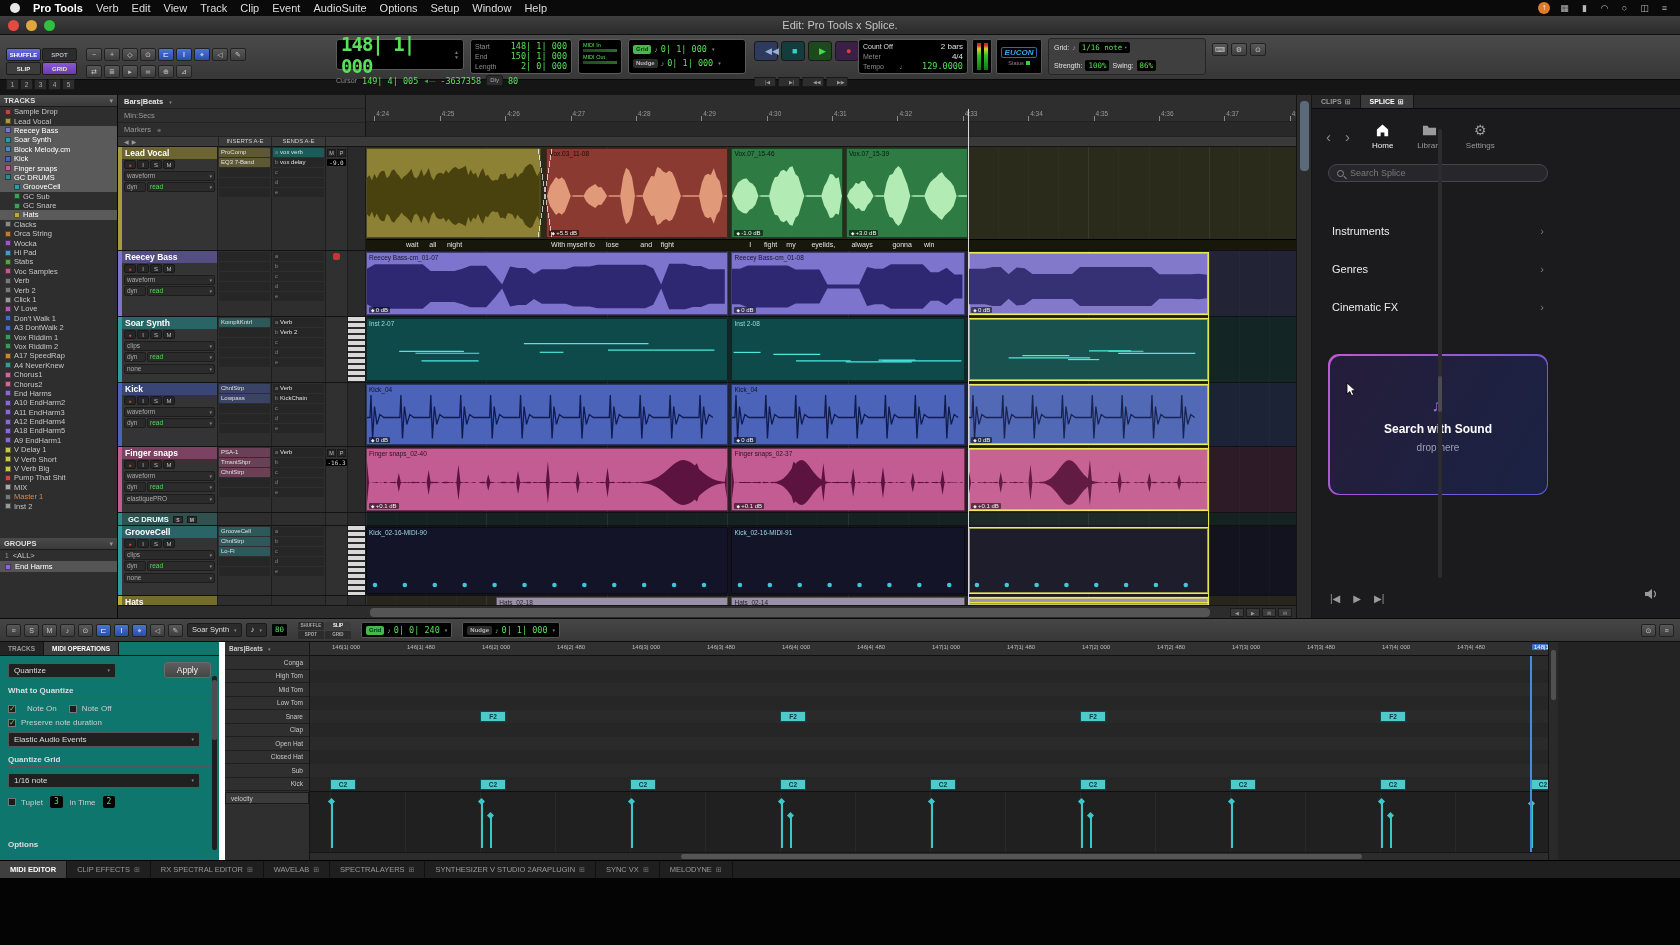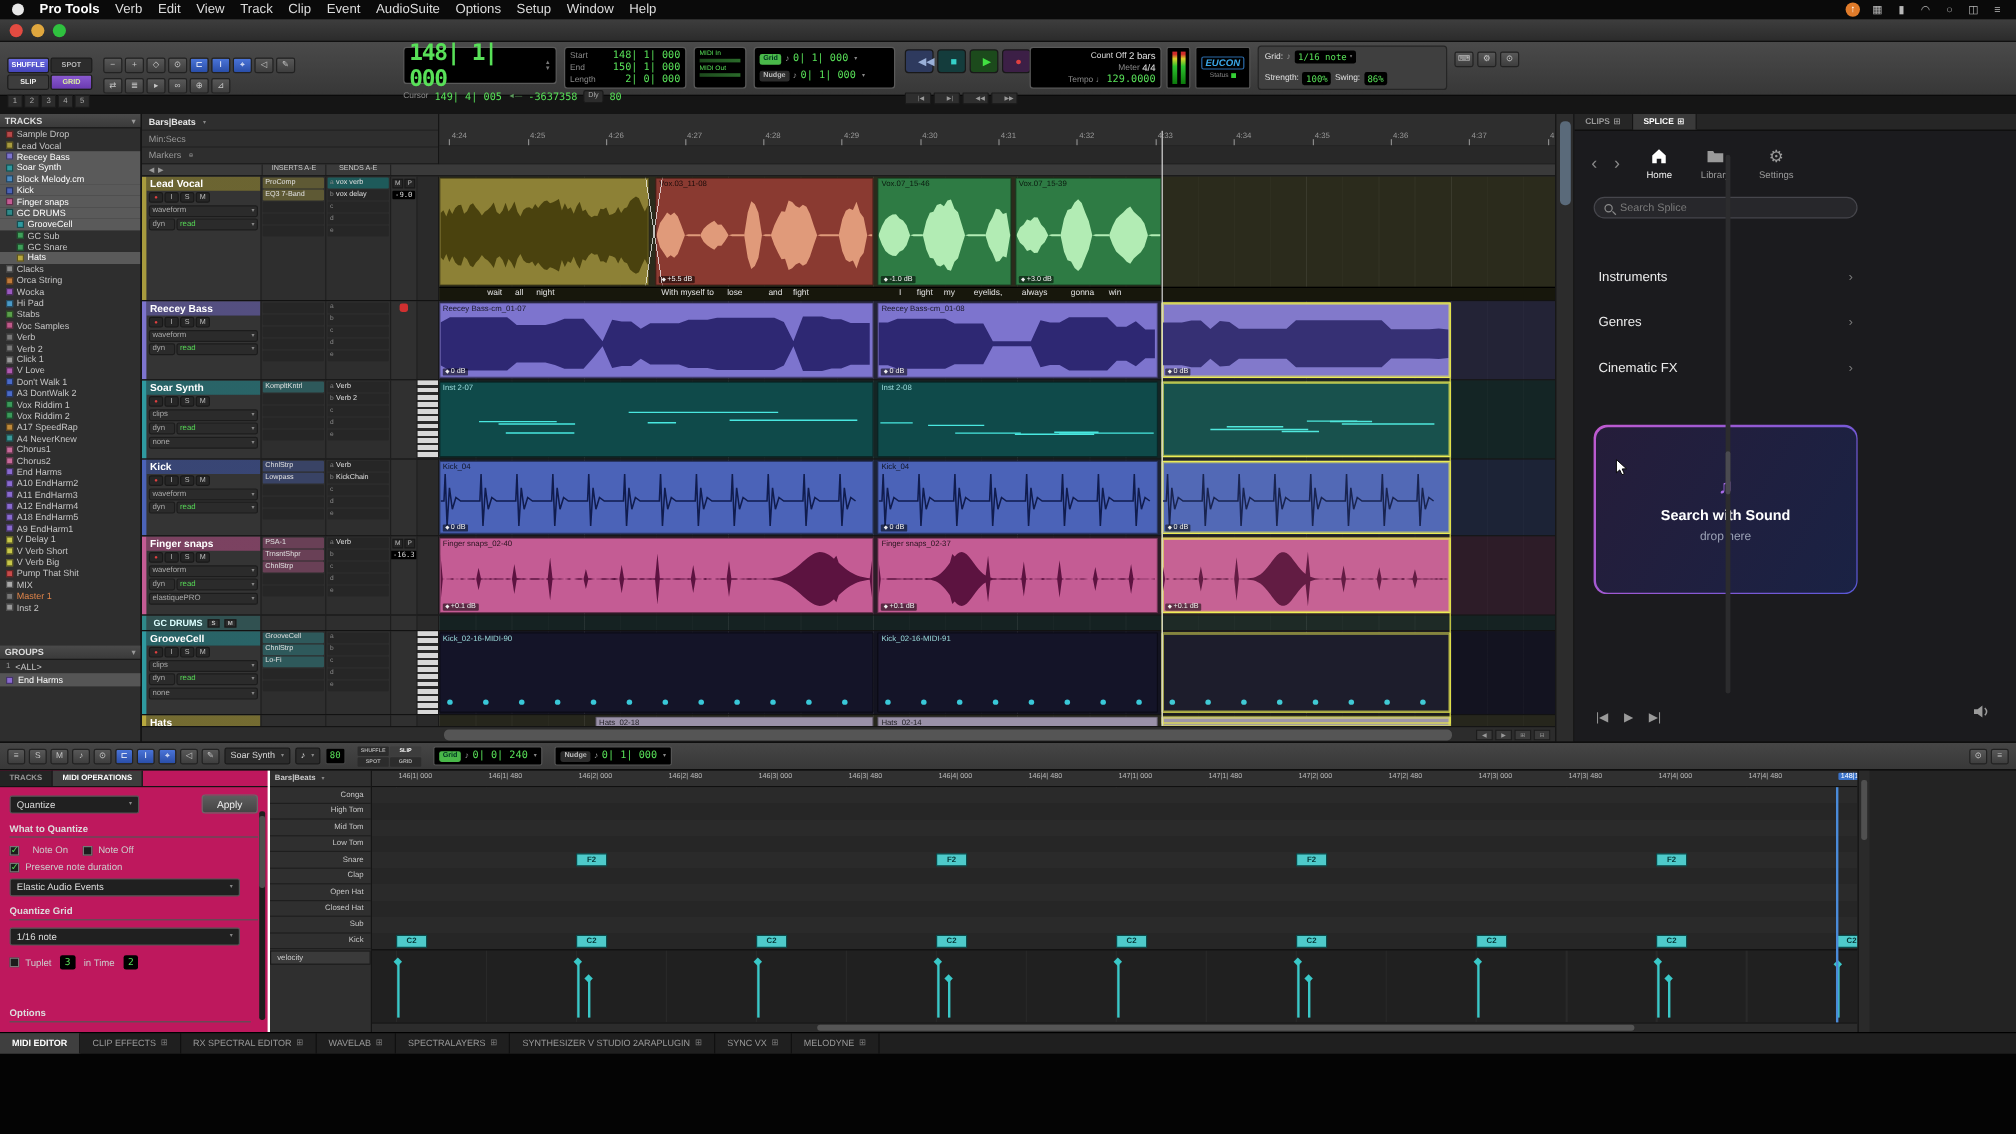--- a/index.html
+++ b/index.html
@@ -55,21 +55,21 @@
 .tb-gn{left:628px;top:4px;width:118px;height:35px;display:flex;flex-direction:column;justify-content:space-around}
 .tb-gn>div{display:flex;align-items:center;gap:3px;line-height:11px}
 .gchip{background:#49b849;color:#032;font-size:6px;font-weight:bold;padding:0 3px;border-radius:2px;line-height:9px}
 .gchip.g2{background:#2c2c2c;color:#bbb}
 .nsym{color:#9a9a9a;font-size:7px}
 .tb-trans{left:754px;top:6px;display:flex;gap:3px}
 .tb-trans .bt{width:24px;height:20px;border-radius:3px;border:1px solid #191919;font-size:9px;text-align:center;line-height:19px}
 .tb-trans2{left:754px;top:42px;display:flex;gap:2px}
 .tb-trans2 .bt{width:17px;height:10px;background:#2e2e2e;border:1px solid #1a1a1a;color:#999;font-size:5px;text-align:center;line-height:9px;border-radius:1px}
 .tb-sess{left:858px;top:4px;width:110px;height:35px;display:flex;flex-direction:column;justify-content:space-between}
-.tb-sess>div{display:flex;justify-content:flex-end;align-items:center;line-height:9px;gap:2px}
+.tb-sess>div{display:flex;justify-content:space-between;align-items:center;line-height:9px;gap:2px}
 .tb-meters{left:972px;top:4px;width:20px;height:35px;background:#000;border:1px solid #555;border-radius:2px;display:flex;gap:3px;justify-content:center;padding:3px 0}
 .tb-meters i{width:4px;background:linear-gradient(to top,#0c7a0c 0%,#2ec22e 55%,#d8d22a 78%,#d22a2a 92%)}
 .tb-eucon{left:996px;top:4px;width:46px;height:35px;background:#000;border:1px solid #555;border-radius:2px;display:flex;flex-direction:column;align-items:center;justify-content:center;gap:2px}
 .eu{color:#3aa8e8;font-size:8px;font-weight:bold;font-style:italic;border:1px solid #2a6aa8;border-radius:2px;padding:0 3px}
 .eus{color:#888;font-size:5.5px;display:flex;gap:2px;align-items:center}
 .led{width:4px;height:4px;background:#35d035;display:inline-block}
 .tb-gridpanel{left:1048px;top:3px;width:158px;height:37px;background:#3f3f3f;border:1px solid #252525;border-radius:3px;padding:3px 5px;display:flex;flex-direction:column;justify-content:space-between}
 .gp-row{display:flex;align-items:center;gap:3px}
 .gl{color:#e0e0e0;font-size:7px}
 .gval{background:#000;color:#58e058;font-size:7.5px;padding:0 3px;border-radius:2px;line-height:11px;display:inline-flex;align-items:center}
@@ -198,21 +198,21 @@
 .mtb-sel{height:14px;background:#2b2b2b;border:1px solid #1a1a1a;border-radius:2px;color:#ddd;font-size:7.5px;line-height:12px;padding:0 4px;display:flex;align-items:center;gap:3px;white-space:nowrap}
 .mtb-vel{color:#58e058;font-size:7.5px;background:#000;border:1px solid #444;padding:0 3px;border-radius:2px;line-height:12px}
 .mtb-modes{display:grid;grid-template-columns:26px 26px;gap:1px;margin-left:6px}
 .mm{height:8px;font-size:4.5px;font-weight:bold;text-align:center;line-height:8px;background:#2c2c2c;color:#aaa;border-radius:1px}
 .mm.on{background:#3d3d3d;color:#fff}
 .mtb-lcd{background:#000;border:1px solid #555;border-radius:2px;height:16px;display:flex;align-items:center;gap:3px;padding:0 4px;margin-left:6px}
 .mtb-right{margin-left:auto;display:flex;gap:3px}
 
 
 .midi{position:absolute;left:0;top:642px;right:0;height:218px;background:#232323;z-index:19}
-.midi-left{position:absolute;left:0;top:0;width:225px;height:100%;background:#be185d;border-right:2px solid #ffffff;overflow:hidden}
+.midi-left{position:absolute;left:0;top:0;width:225px;height:100%;background:#0f766e;border-right:6px solid #ffffff;overflow:hidden}
 .ml-tabs{display:flex;height:14px;border-bottom:1px solid #141414}
 .ml-tab{flex:none;padding:0 8px;font-size:6.5px;font-weight:bold;color:#999;line-height:13px;background:#242424;border-right:1px solid #141414}
 .ml-tab.active{background:#3d3d3d;color:#fff}
 .ml-body{padding:6px 8px;position:relative;height:calc(100% - 14px)}
 .ml-row{display:flex;gap:6px;align-items:center;margin-bottom:8px}
 .msel{background:#202020;border:1px solid #555;border-radius:2px;color:#ddd;font-size:8px;line-height:13px;padding:0 5px;display:flex;justify-content:space-between;align-items:center}
 .msel.w100{width:108px}.msel.full{width:192px}
 .apply{background:linear-gradient(#5e5e5e,#454545);border:1px solid #6a6a6a;border-radius:3px;color:#eee;font-size:8.5px;line-height:14px;padding:0 12px;margin-left:auto}
 .ml-head{font-size:8px;font-weight:bold;color:#ddd;border-bottom:1px solid #555;padding-bottom:2px;margin:6px 0 6px}
 .cbrow{display:flex;align-items:center;gap:5px;margin-bottom:5px;font-size:8px;color:#ccc}
@@ -282,20 +282,21 @@
         <span class="mb-ico">○</span>
         <span class="mb-ico">◫</span>
         <span class="mb-ico">≡</span>
       </span>
   </div>
 
   <div class="titlebar">
     <span class="tl red"></span>
     <span class="tl yel"></span>
     <span class="tl grn"></span>
+    <span class="title">Edit: Pro Tools x Splice.</span>
   </div>
 
   <div class="toolbar">
     <div class="tb-modes">
       <div class="mode m-shuffle">SHUFFLE</div>
       <div class="mode m-spot">SPOT</div>
       <div class="mode m-slip">SLIP</div>
       <div class="mode m-grid">GRID</div>
     </div>
     <div class="tb-icons" id="tbRow1" style="left:86px;top:13px">

